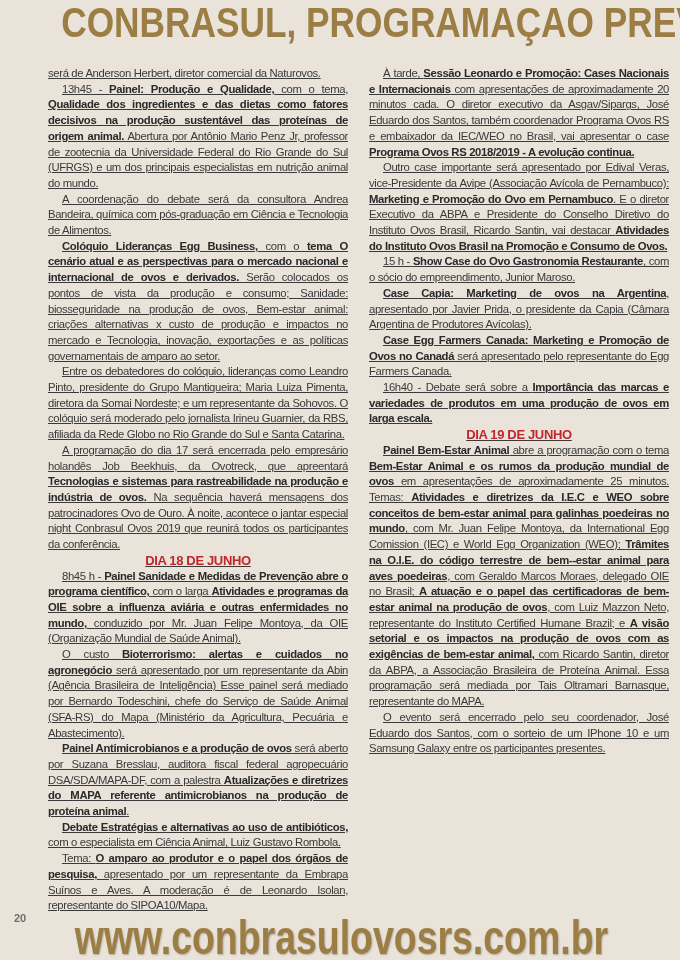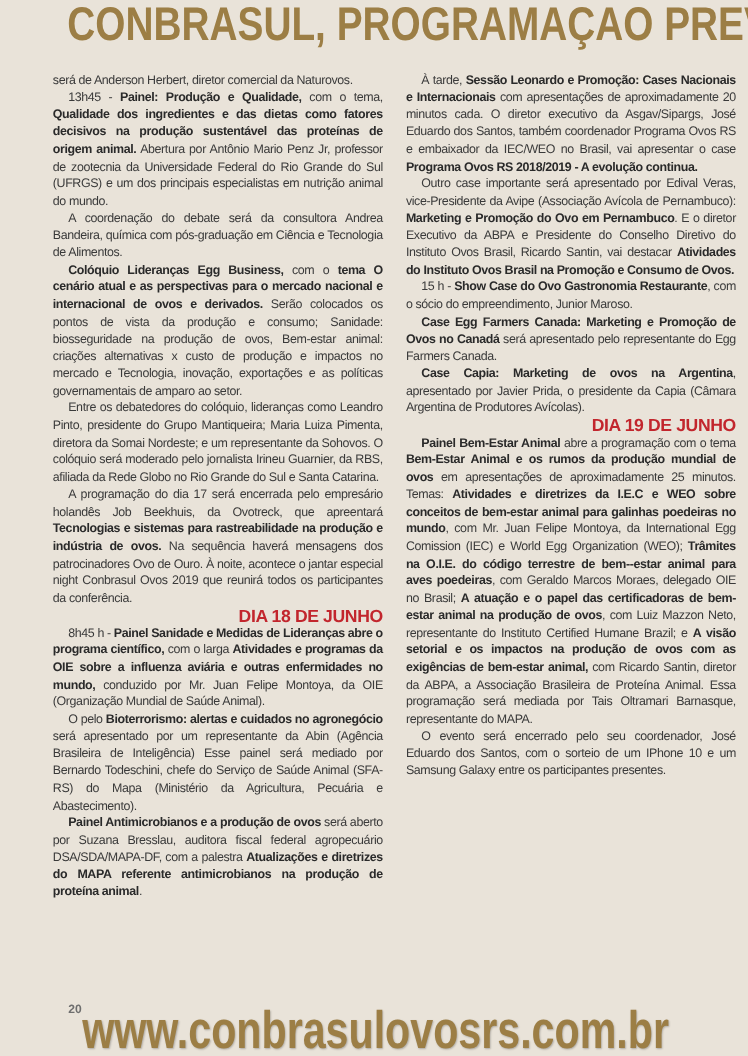--- a/index.html
+++ b/index.html
@@ -26,33 +26,34 @@
     .columns {
       position: absolute; top: 66px; left: 48px; width: 622px; height: 830px;
     }
     .col {
       position: absolute; top: 0; width: 300px;
       font-size: 11.3px;
       line-height: 15.7px;
       text-align: justify;
       letter-spacing: -0.35px;
       font-stretch: condensed;
+      text-decoration: underline;
     }
     .col.left { left: 0; }
     .col.right { left: 321px; top: 0; }
     .col p { margin: 0 0 0 0; text-indent: 14px; }
     .col p.noindent { text-indent: 0; }
     .col b { color: #2a2a2a; font-weight: bold; }
     .day-heading {
-      text-align: right; color: #c2262d; font-weight: bold;
-      font-size: 16px; line-height: 15.7px; text-indent: 0 !important;
+      text-align: center; color: #c2262d; font-weight: bold;
+      font-size: 13px; line-height: 15.7px; text-indent: 0 !important;
     }
     .page-number {
       position: absolute; left: 14px; top: 912px;
-      font-size: 11px; font-weight: bold; color: #6e6e6e; margin-left: 48px;
+      font-size: 11px; font-weight: bold; color: #6e6e6e;
     }
     .footer-url {
       position: absolute; left: 0; top: 916px; width: 680px; height: 44px;
       text-align: center;
       font-weight: bold; font-size: 48px; line-height: 44px;
       color: #9c7e45;
       text-shadow: 1px 1px 2px rgba(0,0,0,0.25);
       transform: scaleX(0.78);
       transform-origin: center top;
       white-space: nowrap;
@@ -65,30 +66,33 @@
 
 <div class="columns">
   <div class="col left" id="col-left">
       <p class="noindent"><span>será de Anderson Herbert, diretor comercial da Naturovos.</span></p>
       <p><span>13h45 - </span><b>Painel: Produção e Qualidade,</b><span> com o tema, </span><b>Qualidade dos ingredientes e das dietas como fatores decisivos na produção sustentável das proteínas de origem animal.</b><span> Abertura por Antônio Mario Penz Jr, professor de zootecnia da Universidade Federal do Rio Grande do Sul (UFRGS) e um dos principais especialistas em nutrição animal do mundo.</span></p>
       <p><span>A coordenação do debate será da consultora Andrea Bandeira, química com pós-graduação em Ciência e Tecnologia de Alimentos.</span></p>
       <p><b>Colóquio Lideranças Egg Business,</b><span> com o </span><b>tema O cenário atual e as perspectivas para o mercado nacional e internacional de ovos e derivados.</b><span> Serão colocados os pontos de vista da produção e consumo; Sanidade: biosseguridade na produção de ovos, Bem-estar animal: criações alternativas x custo de produção e impactos no mercado e Tecnologia, inovação, exportações e as políticas governamentais de amparo ao setor.</span></p>
       <p><span>Entre os debatedores do colóquio, lideranças como Leandro Pinto, presidente do Grupo Mantiqueira; Maria Luiza Pimenta, diretora da Somai Nordeste; e um representante da Sohovos.  O colóquio será moderado pelo jornalista Irineu Guarnier, da RBS, afiliada da Rede Globo no Rio Grande do Sul e Santa Catarina.</span></p>
       <p><span>A programação do dia 17 será encerrada pelo empresário holandês Job Beekhuis, da Ovotreck, que apreentará </span><b>Tecnologias e sistemas para rastreabilidade na produção e indústria de ovos.</b><span> Na sequência haverá mensagens dos patrocinadores Ovo de Ouro. À noite, acontece o jantar especial night Conbrasul Ovos 2019 que reunirá todos os participantes da conferência.</span></p>
       <p class="day-heading">DIA 18 DE JUNHO</p>
-      <p><span>8h45 h - </span><b>Painel Sanidade e Medidas de Lideranças abre o programa científico,</b><span>  com o larga </span><b>Atividades e programas da OIE sobre a influenza aviária e outras enfermidades no mundo,</b><span> conduzido por Mr. Juan Felipe Montoya, da OIE (Organização Mundial de Saúde Animal).</span></p>
-      <p><span>O pelo </span><b>Bioterrorismo: alertas e cuidados no agronegócio</b><span> será apresentado por um representante da Abin (Agência Brasileira de Inteligência) Esse painel será mediado por Bernardo Todeschini, chefe do Serviço de Saúde Animal (SFA-RS) do Mapa (Ministério da Agricultura, Pecuária e Abastecimento).</span></p>
+      <p><span>8h45 h - </span><b>Painel Sanidade e Medidas de Prevenção abre o programa científico,</b><span>  com o larga </span><b>Atividades e programas da OIE sobre a influenza aviária e outras enfermidades no mundo,</b><span> conduzido por Mr. Juan Felipe Montoya, da OIE (Organização Mundial de Saúde Animal).</span></p>
+      <p><span>O custo </span><b>Bioterrorismo: alertas e cuidados no agronegócio</b><span> será apresentado por um representante da Abin (Agência Brasileira de Inteligência) Esse painel será mediado por Bernardo Todeschini, chefe do Serviço de Saúde Animal (SFA-RS) do Mapa (Ministério da Agricultura, Pecuária e Abastecimento).</span></p>
       <p><b>Painel Antimicrobianos e a produção de ovos</b><span> será aberto por Suzana Bresslau, auditora fiscal federal agropecuário DSA/SDA/MAPA-DF, com a palestra </span><b>Atualizações e diretrizes do MAPA referente antimicrobianos na produção de proteína animal</b><span>.</span></p>
+      <p><b>Debate Estratégias e alternativas ao uso de antibióticos,</b><span> com o especialista em Ciência Animal, Luiz Gustavo Rombola.</span></p>
+      <p><span>Tema: </span><b>O amparo ao produtor e o papel dos órgãos de pesquisa,</b><span> apresentado por um representante da Embrapa Suínos e Aves. A moderação é de Leonardo Isolan, representante do SIPOA10/Mapa.</span></p>
     </div>
   <div class="col right" id="col-right">
       <p><span>À tarde, </span><b>Sessão Leonardo e Promoção: Cases Nacionais e Internacionais</b><span> com apresentações de aproximadamente 20 minutos cada. O diretor executivo da Asgav/Sipargs, José Eduardo dos Santos, também coordenador Programa Ovos RS e embaixador da IEC/WEO no Brasil, vai apresentar o case </span><b>Programa Ovos RS 2018/2019 - A evolução continua.</b></p>
       <p><span>Outro case importante será apresentado por Edival Veras, vice-Presidente da Avipe (Associação Avícola de Pernambuco): </span><b>Marketing e Promoção do Ovo em Pernambuco</b><span>. E o diretor Executivo da ABPA e Presidente do Conselho Diretivo do Instituto Ovos Brasil, Ricardo Santin, vai destacar </span><b>Atividades do Instituto Ovos Brasil na Promoção e Consumo de Ovos.</b></p>
       <p><span>15 h - </span><b>Show Case do Ovo Gastronomia Restaurante</b><span>, com o sócio do empreendimento, Junior Maroso.</span></p>
+      <p><b>Case Capia: Marketing de ovos na Argentina</b><span>, apresentado por Javier Prida, o presidente da Capia (Câmara Argentina de Produtores Avícolas).</span></p>
       <p><b>Case Egg Farmers Canada: Marketing e Promoção de Ovos no Canadá</b><span> será apresentado pelo representante do Egg Farmers Canada.</span></p>
-      <p><b>Case Capia: Marketing de ovos na Argentina</b><span>, apresentado por Javier Prida, o presidente da Capia (Câmara Argentina de Produtores Avícolas).</span></p>
+      <p><span>16h40 - Debate será sobre a </span><b>Importância das marcas e variedades de produtos em uma produção de ovos em larga escala.</b></p>
       <p class="day-heading">DIA 19 DE JUNHO</p>
       <p><b>Painel Bem-Estar Animal</b><span> abre a programação com o tema </span><b>Bem-Estar Animal e os rumos da produção mundial de ovos</b><span> em apresentações de aproximadamente 25 minutos. Temas: </span><b>Atividades e diretrizes da I.E.C e WEO sobre conceitos de bem-estar animal para galinhas poedeiras no mundo</b><span>, com Mr. Juan Felipe Montoya, da International Egg Comission (IEC) e World Egg Organization (WEO); </span><b>Trâmites na O.I.E. do código terrestre de bem--estar animal para aves poedeiras</b><span>, com Geraldo Marcos Moraes, delegado OIE no Brasil; </span><b>A atuação e o papel das certificadoras de bem-estar animal na produção de ovos</b><span>, com Luiz Mazzon Neto, representante do Instituto Certified Humane Brazil; e </span><b>A visão setorial e os impactos na produção de ovos com as exigências de bem-estar animal,</b><span> com Ricardo Santin, diretor da ABPA, a Associação Brasileira de Proteína Animal. Essa programação será mediada por Tais Oltramari Barnasque, representante do MAPA.</span></p>
       <p><span>O evento será encerrado pelo seu coordenador, José Eduardo dos Santos, com o sorteio de um IPhone 10 e um Samsung Galaxy entre os participantes presentes.</span></p>
     </div>
 </div>
 
 <div class="page-number">20</div>
 <div class="footer-url">www.conbrasulovosrs.com.br</div>
 
 </body></html>

